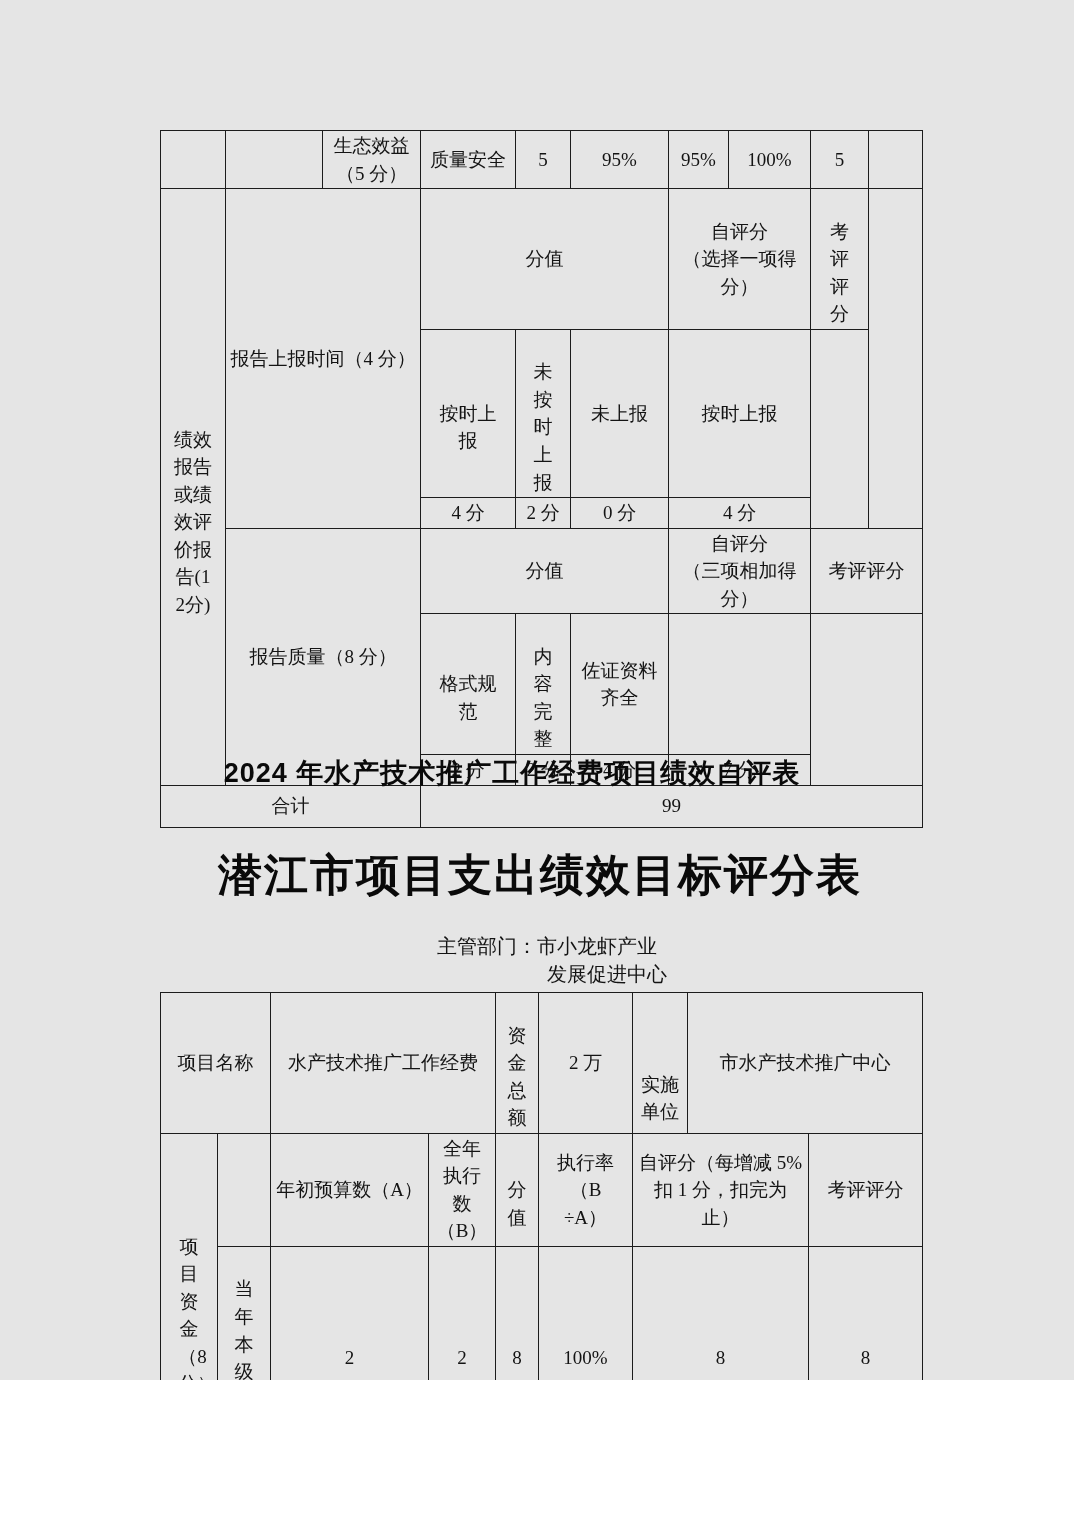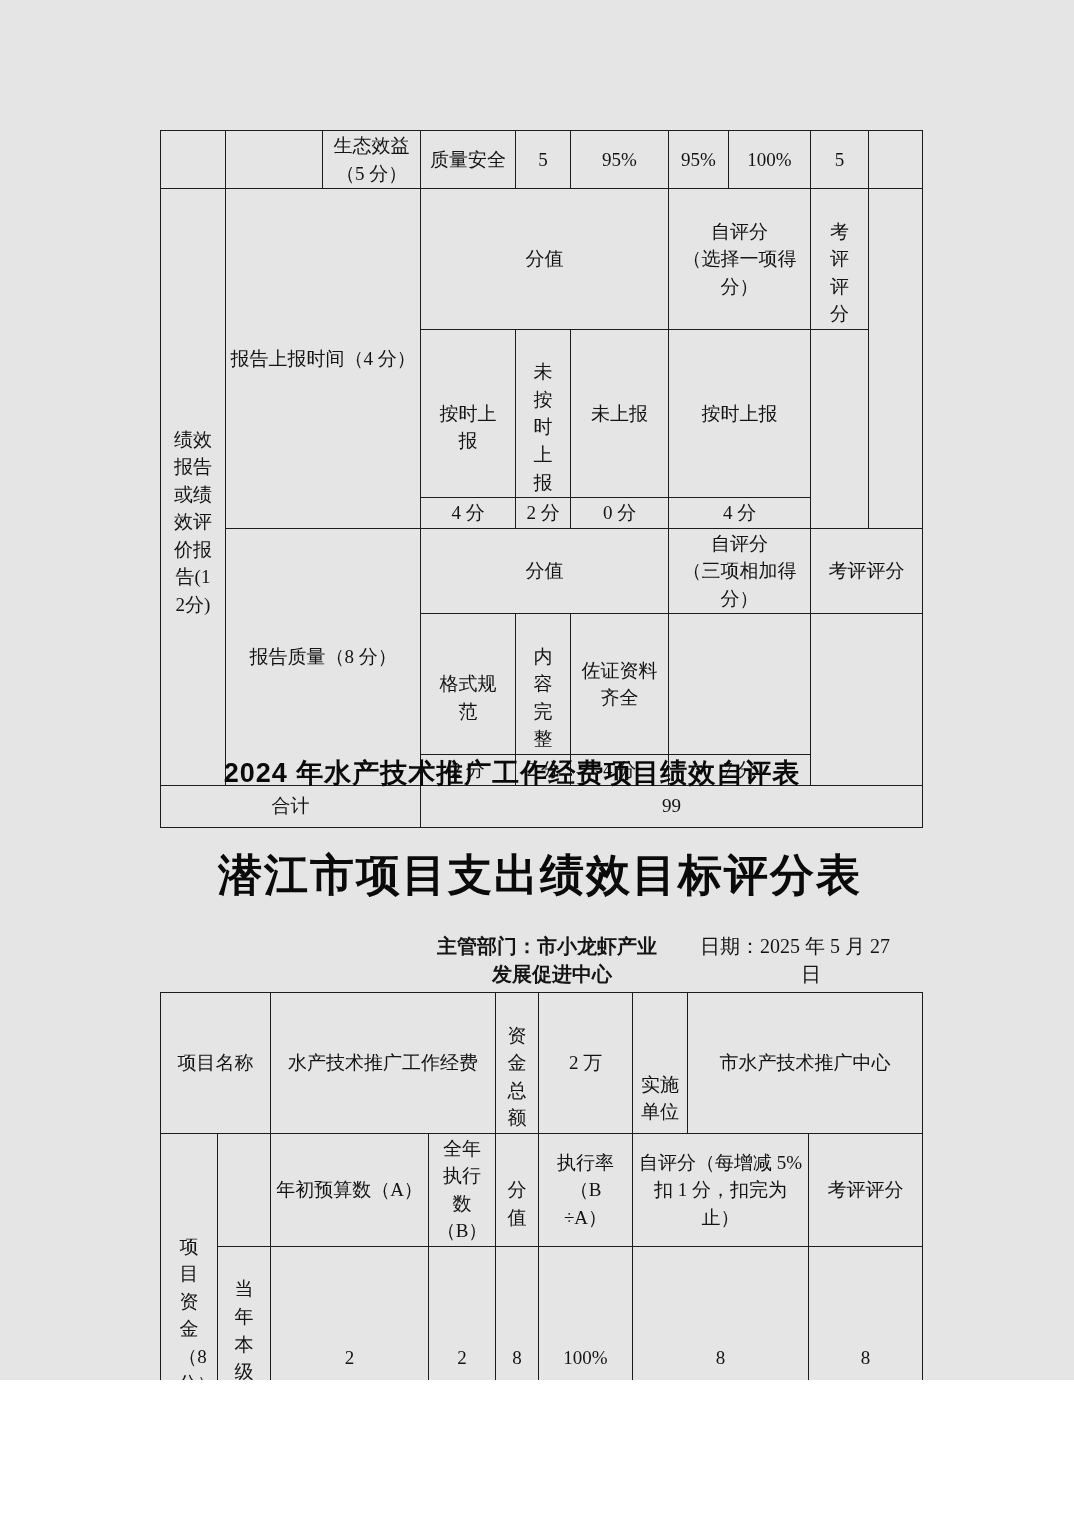--- a/index.html
+++ b/index.html
@@ -45,25 +45,25 @@
   }
   .title2 {
     position: absolute; left: 0; top: 846px; width: 1080px;
     text-align: center;
     font-family: "Liberation Serif", serif;
     font-weight: bold; font-size: 44px; color: #0a0a0a;
     letter-spacing: 2px;
   }
   .info-block { position: absolute; top: 932px; font-size: 20px; line-height: 28px; color: #141414; }
   #info-unit { left: 168px; width: 215px; }
-  #info-dept { left: 437px; width: 230px; font-weight: bold; }
+  #info-dept { left: 437px; width: 230px; }
   #info-date { left: 700px; width: 222px; }
   .info-l1 { text-align: left; white-space: nowrap; }
   .info-l2-center { text-align: center; }
-  .info-l2-left { text-align: center; }
+  .info-l2-left { text-align: right; }
 
   .pagenum {
     position: absolute; left: 0; top: 1404px; width: 1064px;
     text-align: center; font-size: 22px; color: #222;
   }
 </style>
 </head>
 <body>
 
 <div id="page">
@@ -154,24 +154,20 @@
     </tr>
   </tbody>
     </table>
 
   <div class="title1">2024 年水产技术推广工作经费项目绩效自评表</div>
   <div class="title2">潜江市项目支出绩效目标评分表</div>
 
   <div class="info-block" id="info-dept">
     <div class="info-l1">主管部门：市小龙虾产业</div>
     <div class="info-l2-left">发展促进中心</div>
-  </div>
-  <div class="info-block" id="info-date">
-    <div class="info-l1">日期：2025 年 5 月 27</div>
-    <div class="info-l2-center">日</div>
   </div>
 
   <table class="sheet" id="table2">
     <colgroup>
       <col style="width:57px">
         <col style="width:53px">
         <col style="width:158px">
       <col style="width:67px">
         <col style="width:43px">
         <col style="width:94px">

